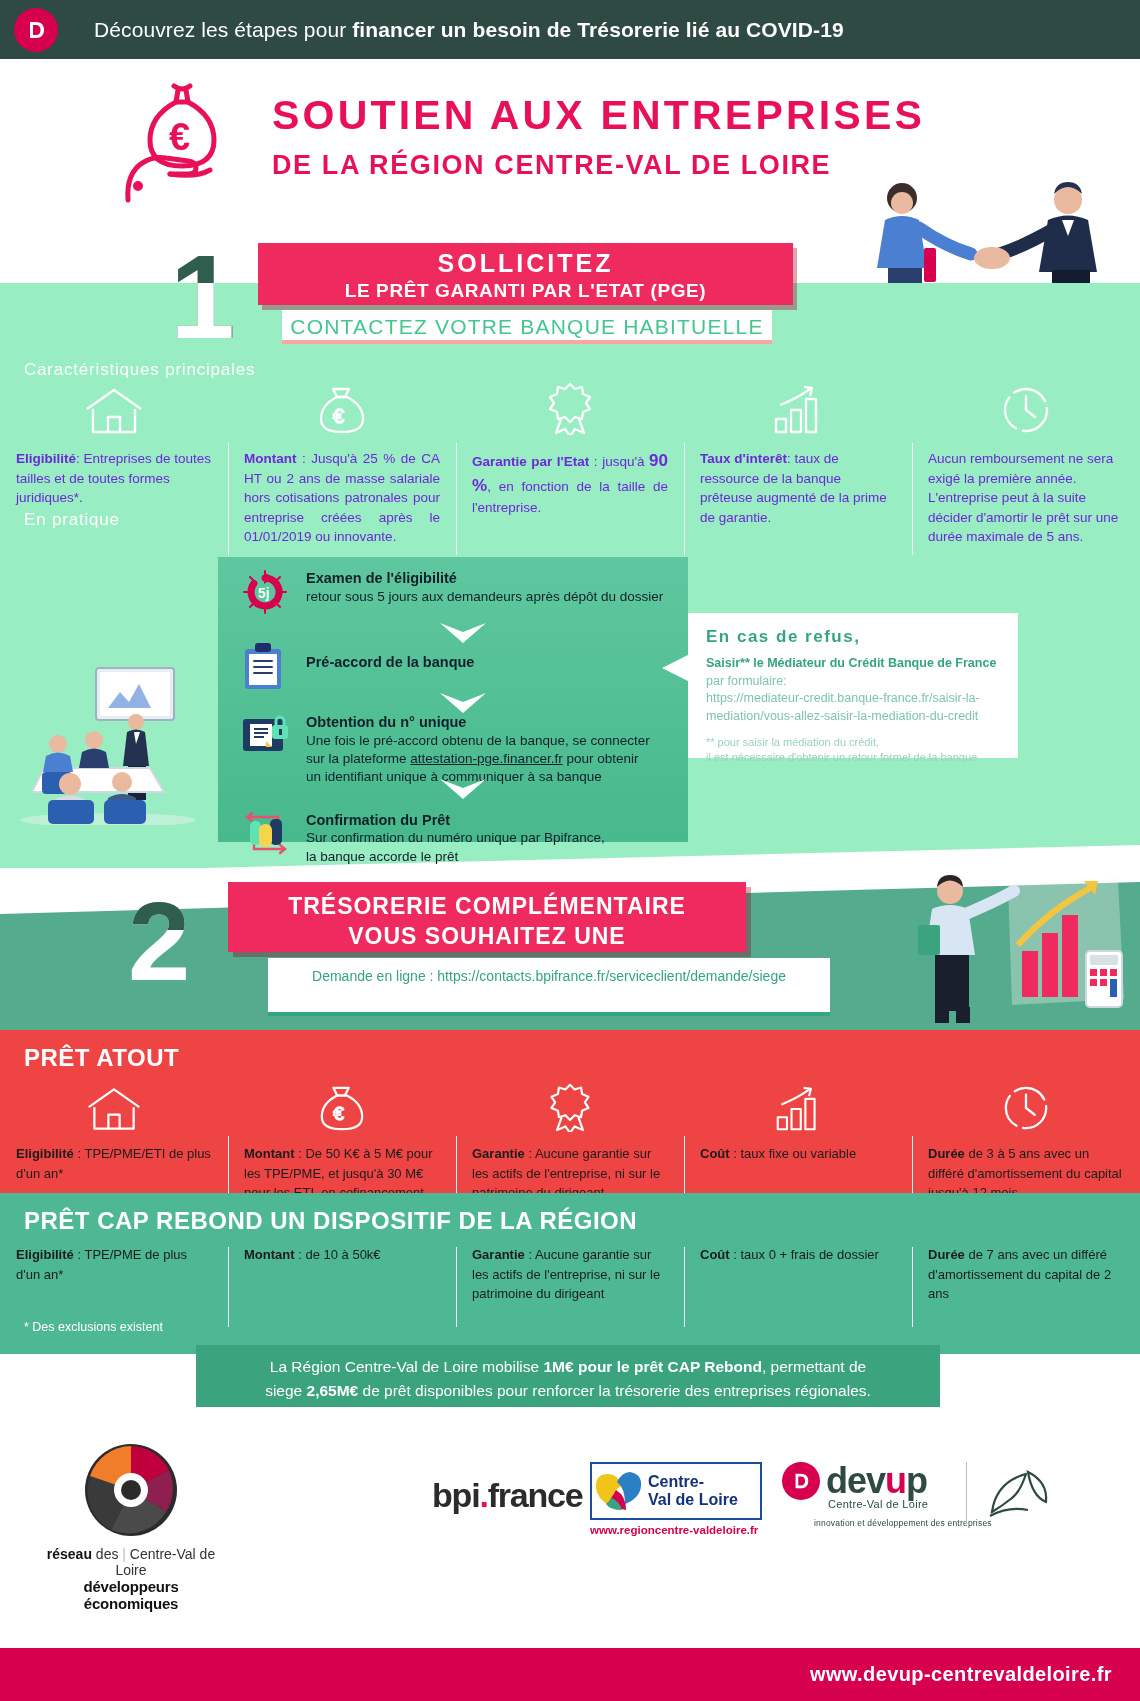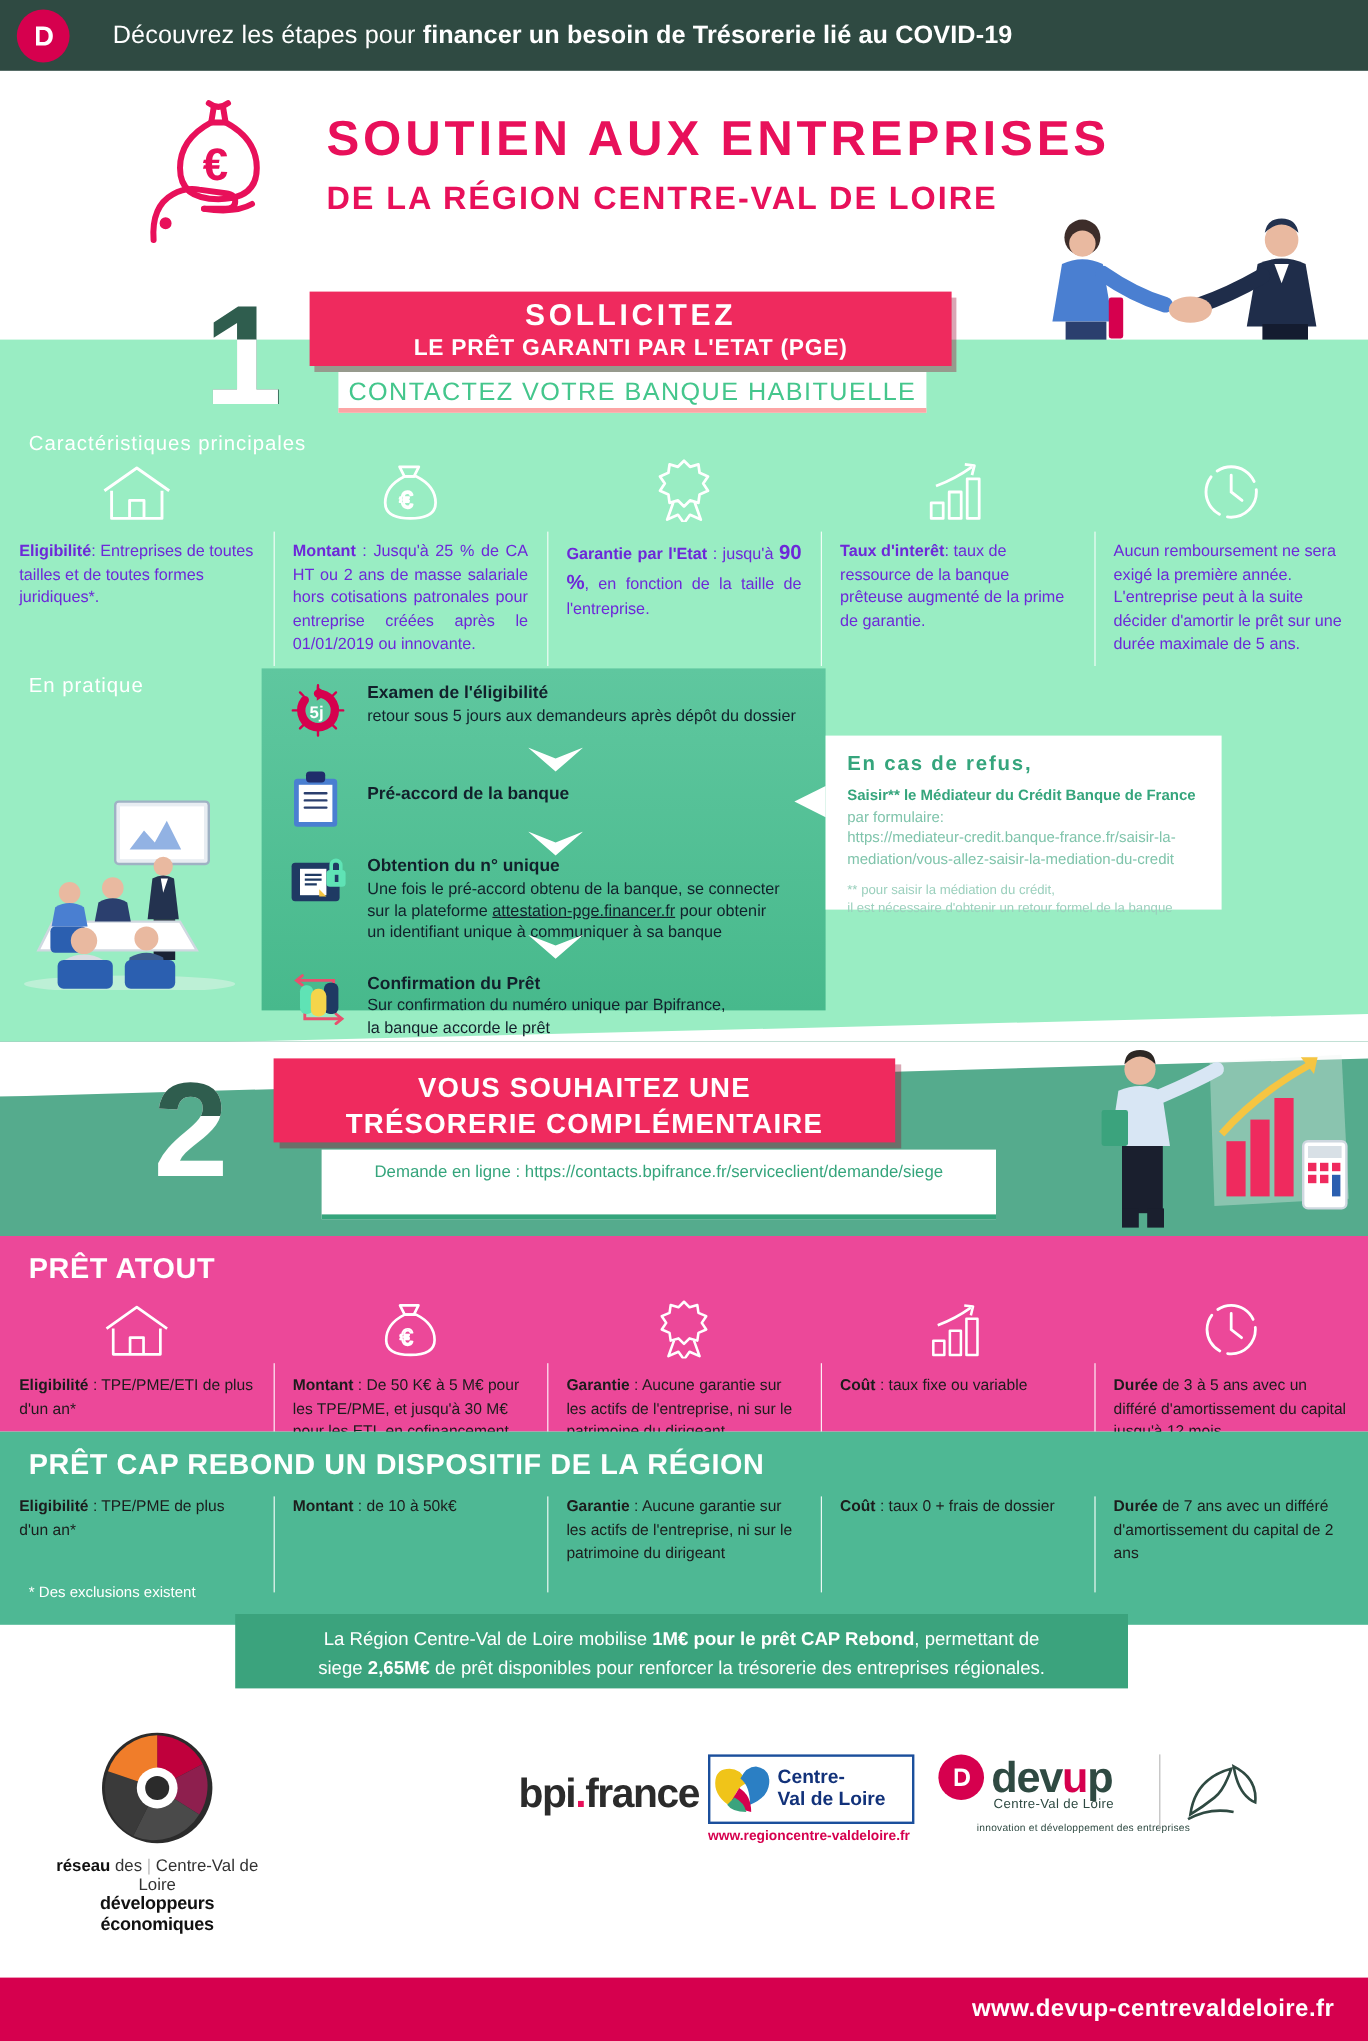--- a/index.html
+++ b/index.html
@@ -82,21 +82,21 @@
     position: absolute; left: 282px; top: 310px; width: 490px; height: 34px;
     background: #fff; color: #44c68c; text-align: center;
     font-size: 21px; letter-spacing: 1.2px; line-height: 34px;
     border-bottom: 4px solid #fca5a5;
   }
 
   .sec-label {
     position: absolute; color: #ffffff; font-size: 17px; letter-spacing: .8px;
   }
   #lbl-carac { left: 24px; top: 360px; }
-  #lbl-pratique { left: 24px; top: 562px; text-align: right; }
+  #lbl-pratique { left: 24px; top: 510px; text-align: right; }
 
   
   .features { position: absolute; left: 0; top: 383px; width: 1140px; display: flex; }
   .feat { flex: 1; padding: 0 16px; position: relative; }
   .feat .ico { height: 52px; display: flex; align-items: flex-end; justify-content: center; margin-bottom: 14px; }
   .feat .txt { font-size: 13.5px; line-height: 1.45; color: #6d28d9; }
   .feat .txt b { font-weight: bold; }
   .feat .txt .big { font-size: 17px; font-weight: bold; }
   .feat.sep::before {
     content:""; position: absolute; left: 0; top: 60px; bottom: -8px; width: 1px;
@@ -162,21 +162,21 @@
     background: #fff; text-align: center; padding-top: 7px;
     border-bottom: 4px solid #35a57c;
   }
   .whitebar2 .p1 { color: #35a57c; font-size: 22px; letter-spacing: .2px; }
   .whitebar2 .p1 b { font-weight: bold; }
   .whitebar2 .p2 { color: #35a57c; font-size: 14px; margin-top: 3px; }
 
   
   .atout {
     position: absolute; top: 1030px; left: 0; width: 1140px; height: 163px;
-    background: #ec4899;
+    background: #ef4444;
   }
   .atout h3, .rebond h3 {
     color: #ffffff; font-size: 24px; letter-spacing: .5px; font-weight: bold;
     padding: 14px 0 0 24px;
   }
   .cards { display: flex; padding-top: 8px; }
   .card { flex: 1; position: relative; padding: 0 16px; }
   .card .ico { height: 52px; display: flex; align-items: flex-end; justify-content: center; margin-bottom: 12px; }
   .card .txt { font-size: 13px; line-height: 1.5; color: #1c1c1c; }
   .card .txt b { font-weight: bold; }
@@ -530,22 +530,22 @@
     <div class="note" style="margin-top:0">il est nécessaire d'obtenir un retour formel de la banque</div>
   </div>
 
   <div class="green2"></div>
   <div class="green2-wedge"></div>
 
   <div class="numeral2">2</div>
   <div class="numeral2-g">2</div>
 
   <div class="pinkbar2">
+    <div>TRÉSORERIE COMPLÉMENTAIRE</div>
     <div>VOUS SOUHAITEZ UNE</div>
-    <div>TRÉSORERIE COMPLÉMENTAIRE</div>
   </div>
   <div class="whitebar2">
     <div class="p2">Demande en ligne : https://contacts.bpifrance.fr/serviceclient/demande/siege</div>
   </div>
 
   <svg class="people-chart" viewBox="0 0 290 160">
     <path d="M168 20 l110 -6 l6 120 l-112 6z" fill="#edf3f0" opacity=".35"></path>
     <rect x="182" y="86" width="16" height="46" fill="#ef2a5e"></rect>
     <rect x="202" y="68" width="16" height="64" fill="#ef2a5e"></rect>
     <rect x="222" y="50" width="16" height="82" fill="#ef2a5e"></rect>

